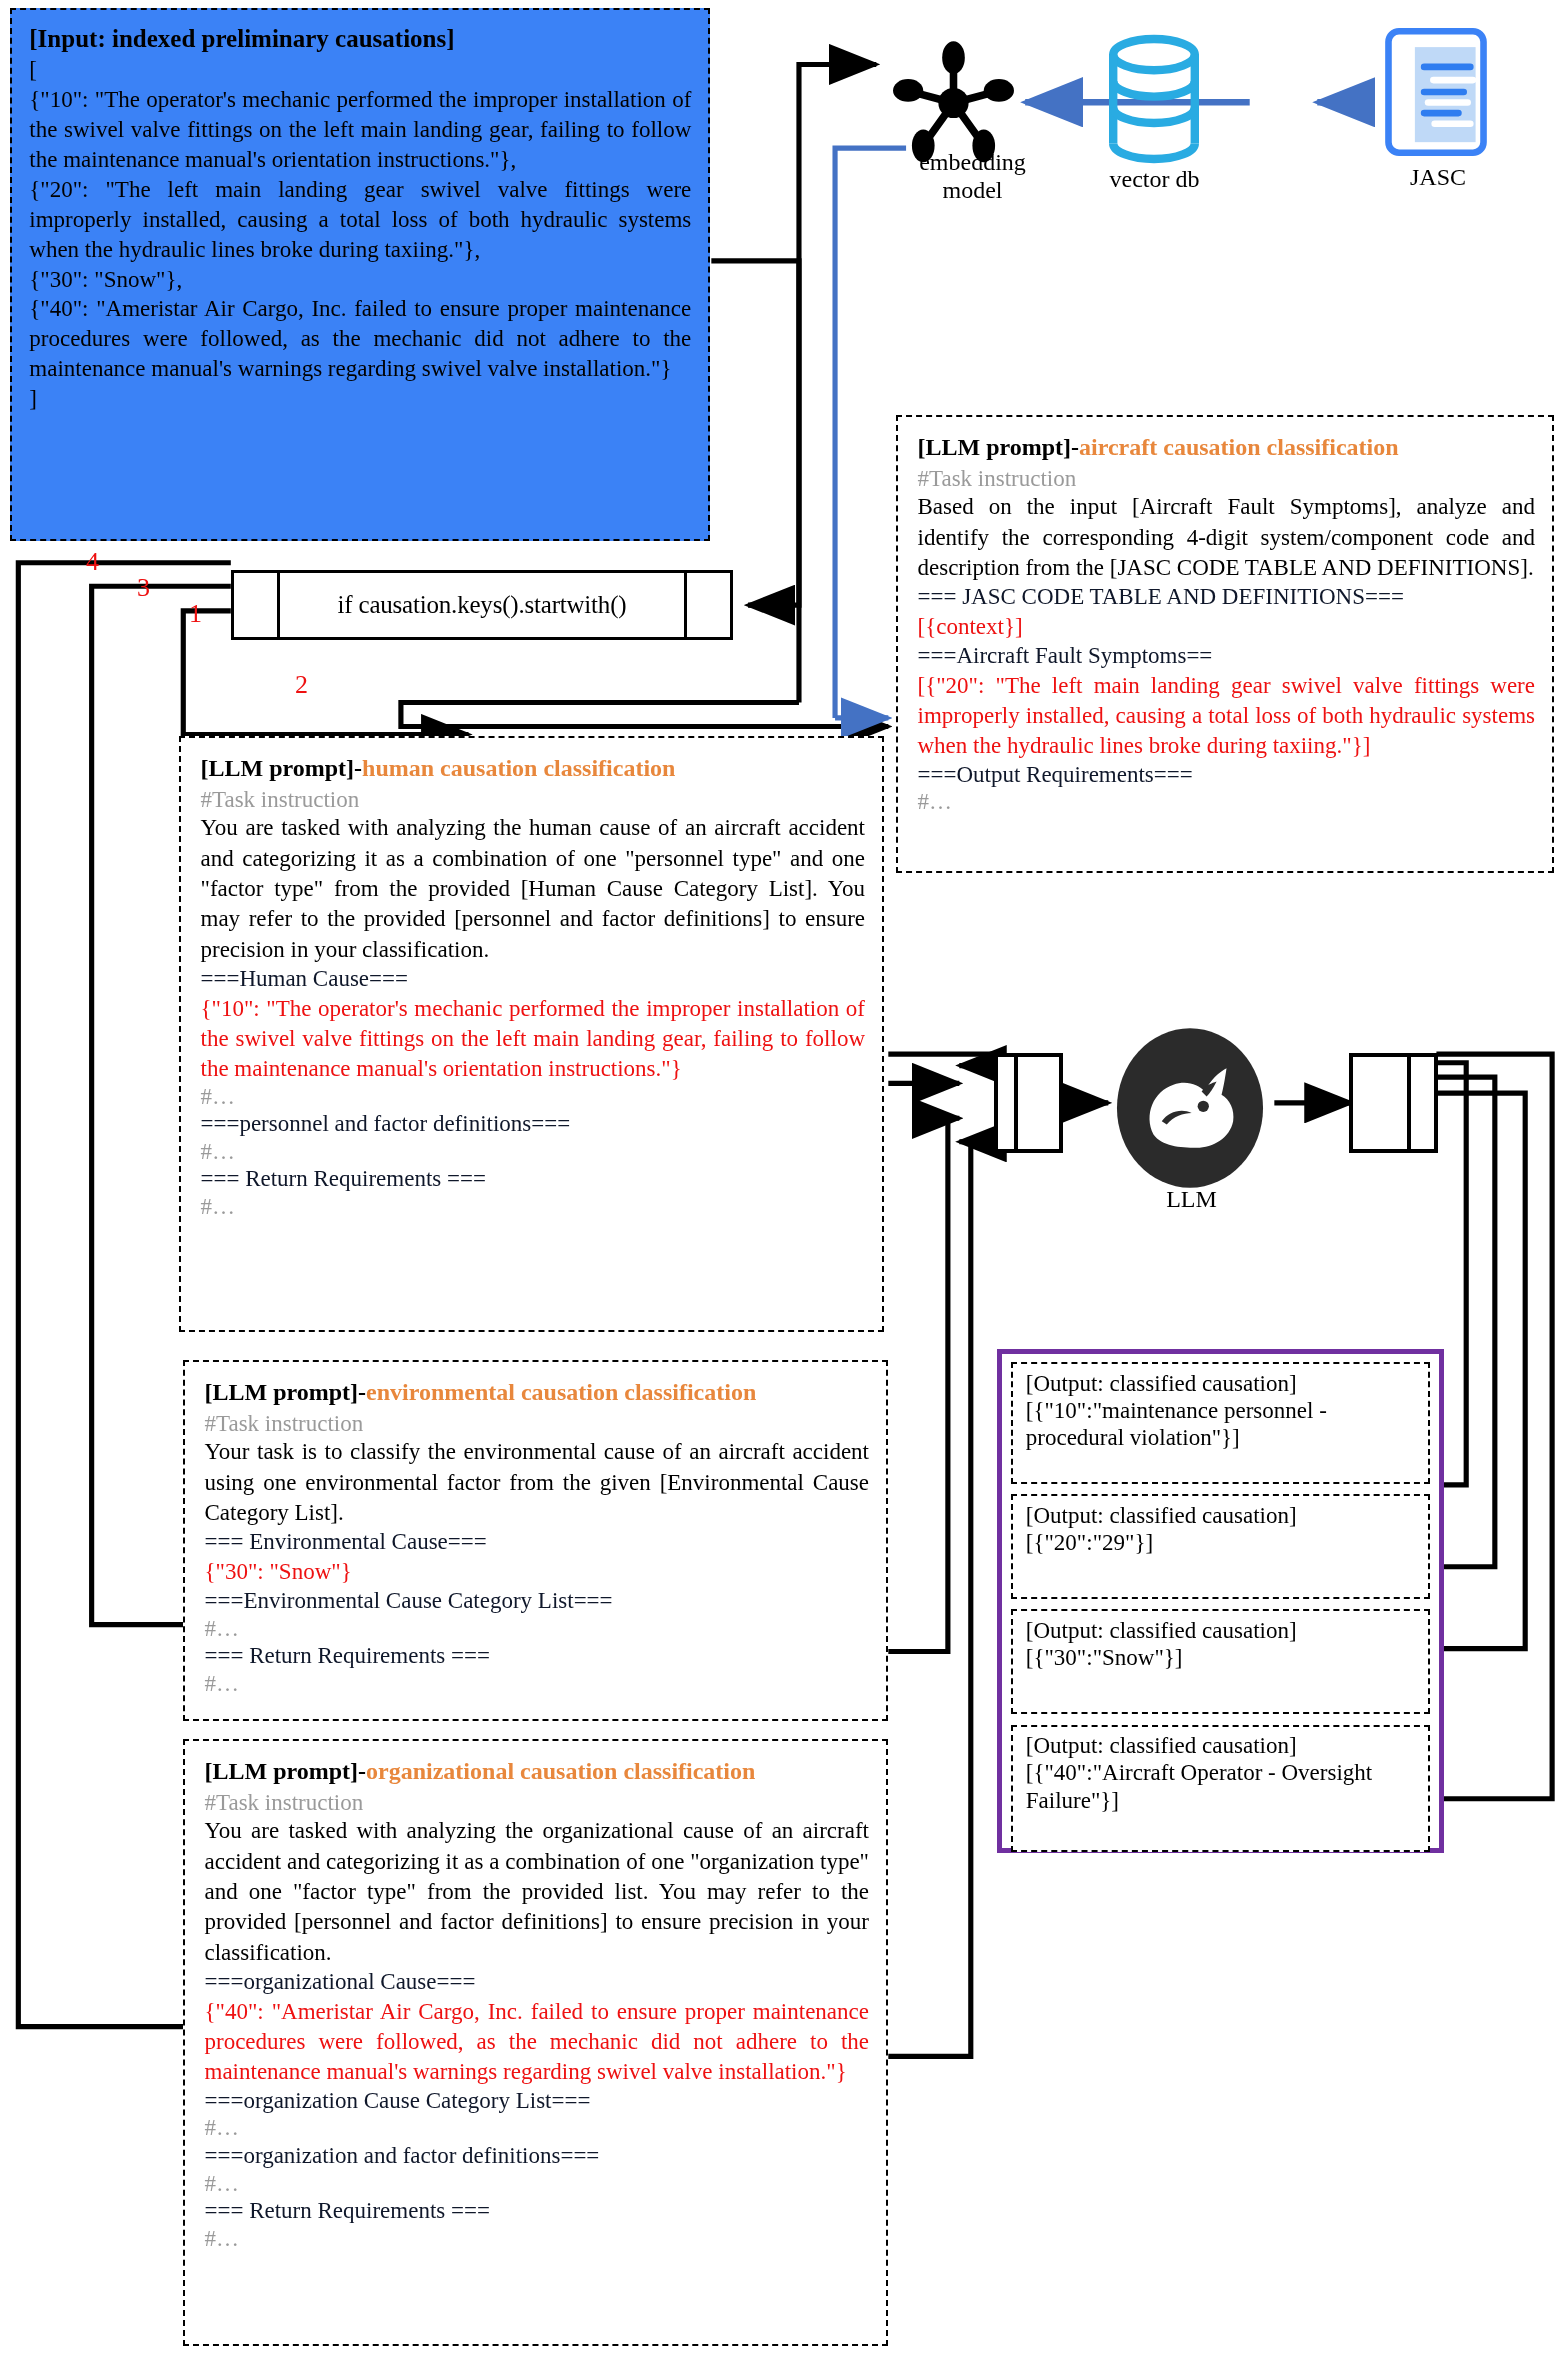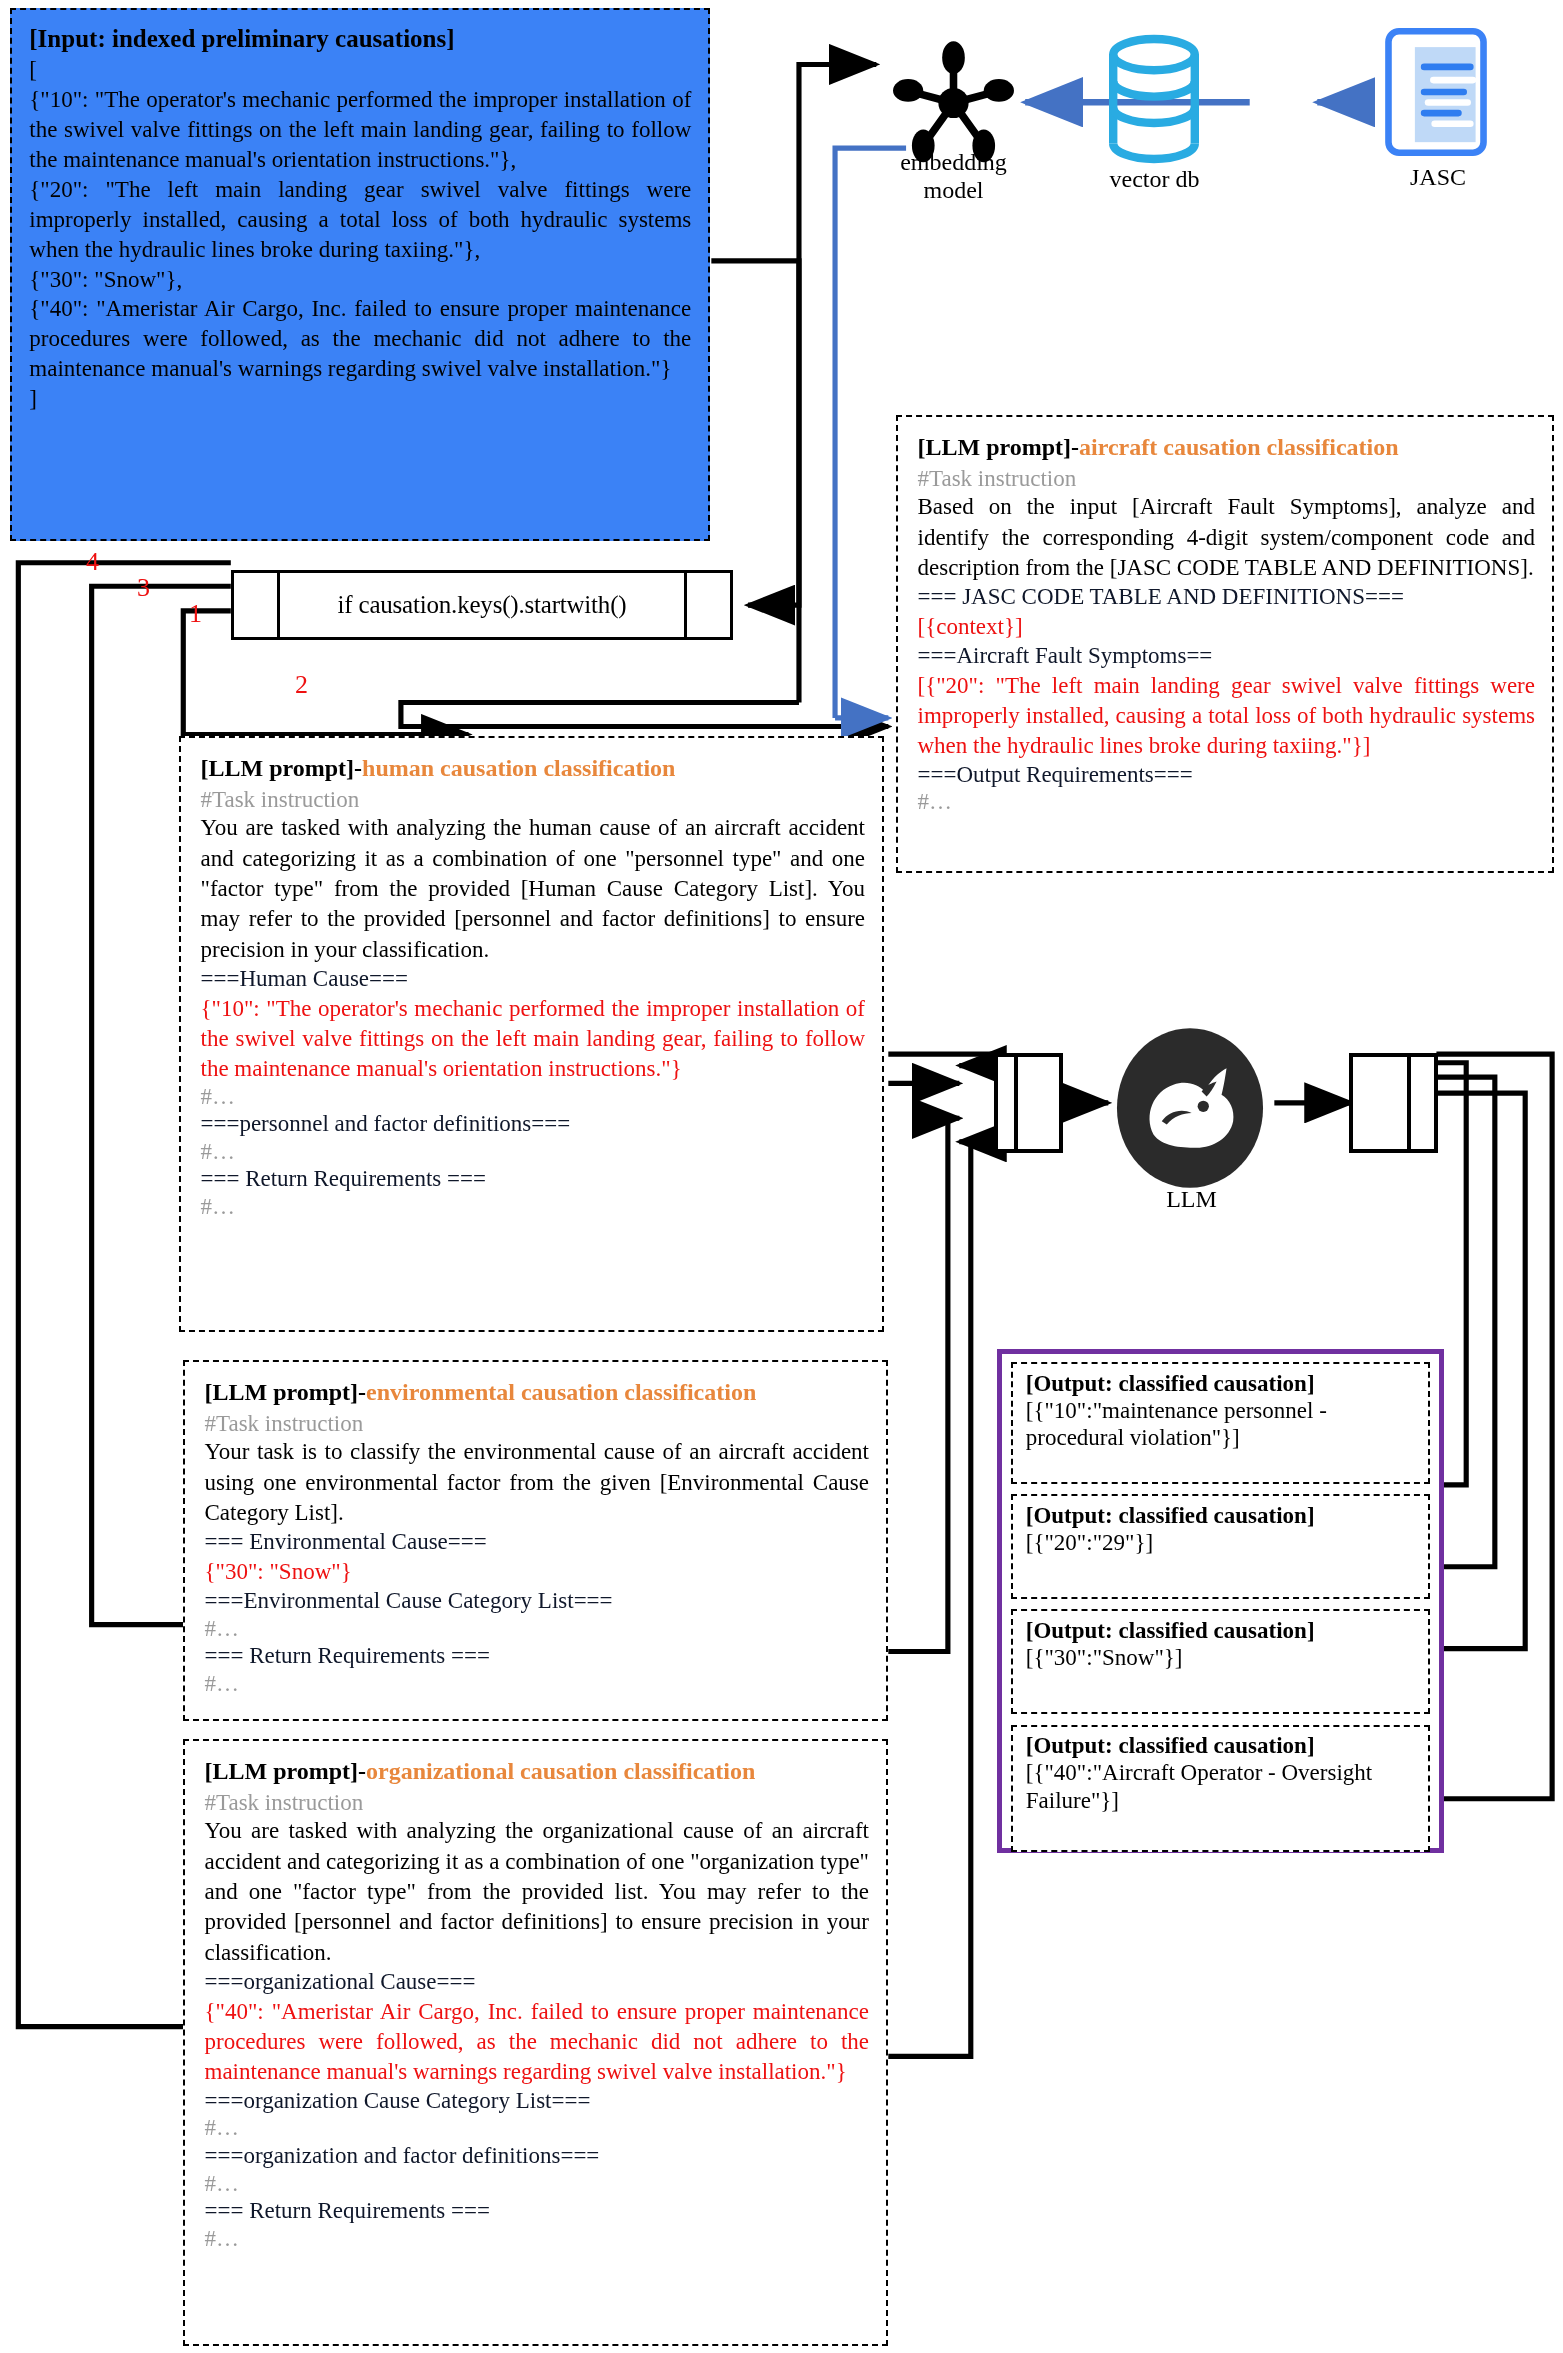--- a/index.html
+++ b/index.html
@@ -40,21 +40,21 @@
 
   .num{color:#EE1111;font-size:26px;font-weight:normal;}
 
   
   .cap-label{font-size:24px;text-align:center;line-height:1.15;}
 
   
   #outputs-wrap{left:997px;top:1349px;width:447px;height:504px;
      border:5.2px solid #7030A0;background:#fff;padding:8px 9.2px;}
   .out-box{border:2.3px dashed #000;padding:6.9px 8px 8px 12.6px;background:#fff;}
-  .out-t{font-weight:bold;font-size:23px;}
+  .out-t{font-weight:normal;font-size:23px;}
   .out-v{font-size:23px;line-height:1.2;}
 
   svg.wires{position:absolute;left:0;top:0;width:1563px;height:2354px;
     pointer-events:none;}
 </style>
 </head>
 <body>
 
 <svg class="wires" viewBox="0 0 2729 4109">
   <defs>
@@ -119,21 +119,21 @@
       <circle cx="50" cy="50" r="12"></circle>
       <ellipse cx="50" cy="14" rx="9" ry="13"></ellipse>
       <ellipse cx="14" cy="40" rx="12" ry="9"></ellipse>
       <ellipse cx="86" cy="40" rx="12" ry="9"></ellipse>
       <ellipse cx="26" cy="84" rx="9" ry="13"></ellipse>
       <ellipse cx="74" cy="84" rx="9" ry="13"></ellipse>
       <path d="M50 50 L50 20 M50 50 L20 42 M50 50 L80 42 M50 50 L30 78 M50 50 L70 78" stroke="#000" stroke-width="6" fill="none"></path>
     </g>
   </svg>
 </div>
-<div class="abs cap-label" style="left:859px;top:149px;width:189px;">embedding<br>model</div>
+<div class="abs cap-label" style="left:878px;top:149px;width:189px;">embedding<br>model</div>
 
 <div class="abs" style="left:1088px;top:33px;width:132px;height:132px;">
   <svg viewBox="0 0 100 110" width="132" height="132">
     <g fill="none" stroke="#29ABE2" stroke-width="7">
       <ellipse cx="50" cy="18" rx="34" ry="13"></ellipse>
       <path d="M16 18 L16 92"></path>
         <path d="M84 18 L84 92"></path>
       <path d="M16 40 a34 13 0 0 0 68 0"></path>
       <path d="M16 62 a34 13 0 0 0 68 0"></path>
       <path d="M16 92 a34 13 0 0 0 68 0"></path>

